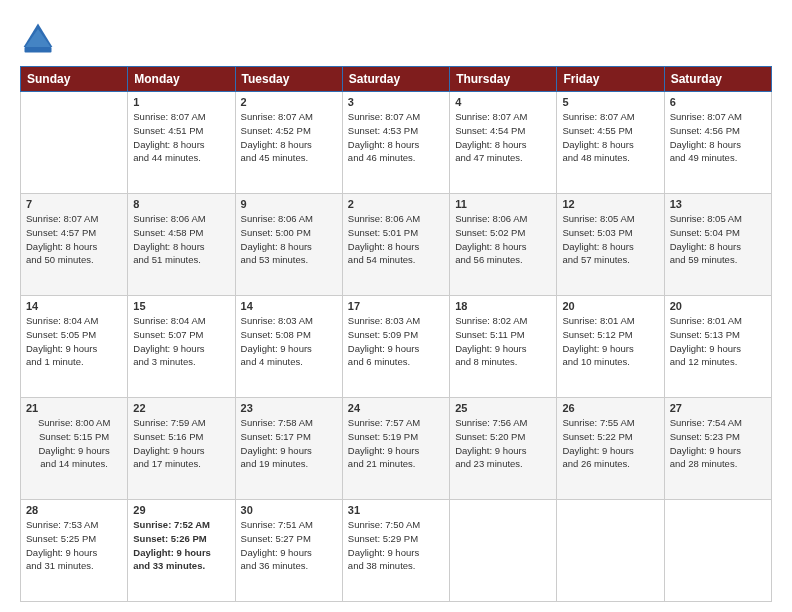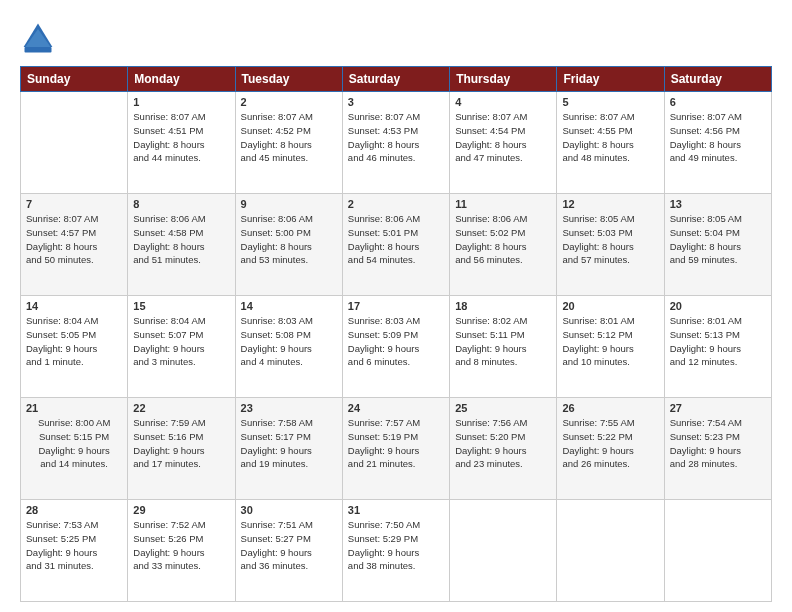--- a/index.html
+++ b/index.html
@@ -336,21 +336,21 @@
         <tr>
           <td>
             <span class="day-number">28</span>
             <div class="day-info" style="white-space: pre-line;">Sunrise: 7:53 AM
 Sunset: 5:25 PM
 Daylight: 9 hours
 and 31 minutes.</div>
           </td>
           <td>
             <span class="day-number">29</span>
-            <div class="day-info" style="white-space: pre-line;">Sunrise: 7:52 AM
+            <div class="day-info" style="white-space: pre-line; font-weight: bold;">Sunrise: 7:52 AM
 Sunset: 5:26 PM
 Daylight: 9 hours
 and 33 minutes.</div>
           </td>
           <td>
             <span class="day-number">30</span>
             <div class="day-info" style="white-space: pre-line;">Sunrise: 7:51 AM
 Sunset: 5:27 PM
 Daylight: 9 hours
 and 36 minutes.</div>

